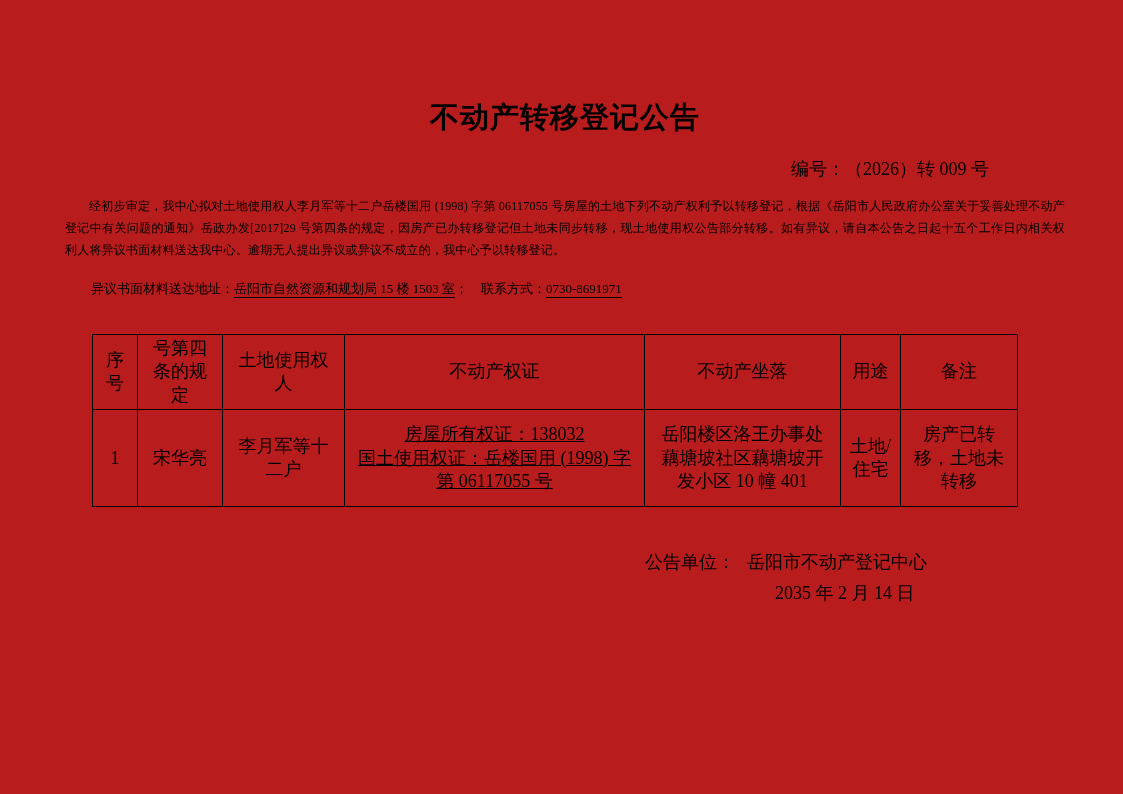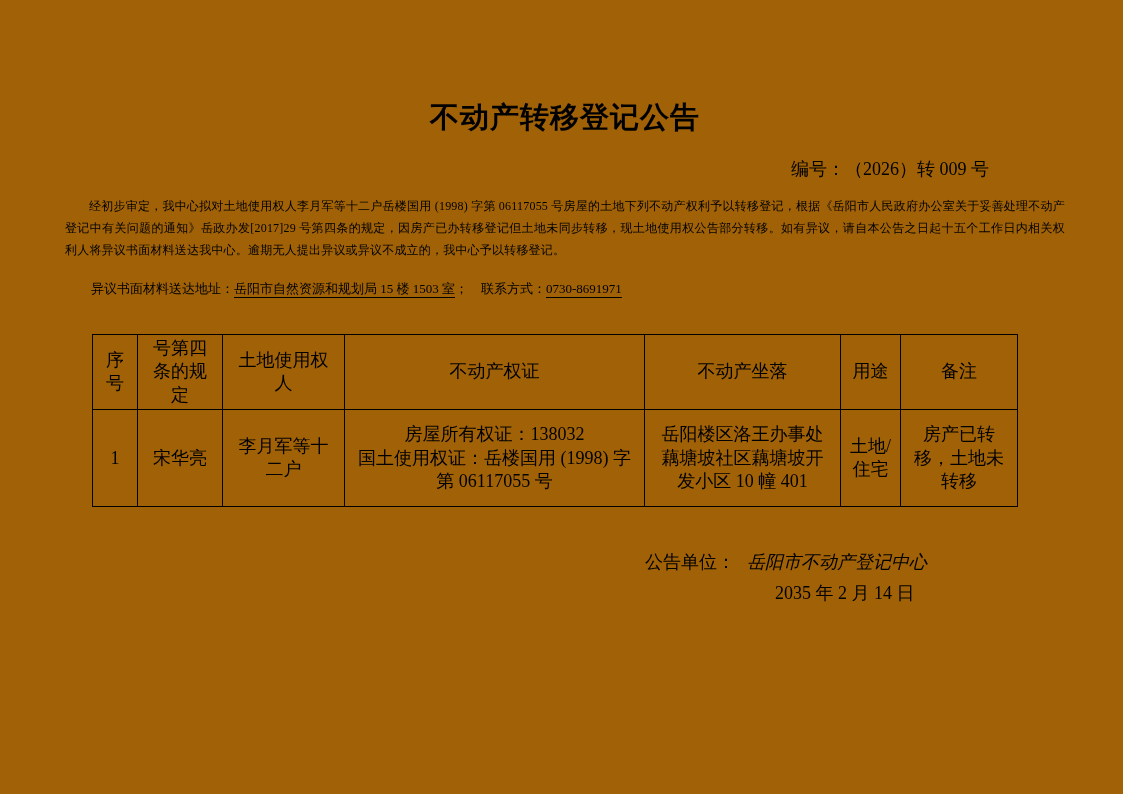--- a/index.html
+++ b/index.html
@@ -7,21 +7,21 @@
   body {
     width:1123px; height:794px;
     font-family:"Liberation Serif","DejaVu Serif",serif;
     color:#000;
     overflow:hidden;
   }
   .page {
     position:relative;
     width:1123px; height:794px;
     padding:100px 58px 0 65px;
-    background:#a16207;
+    background:#b91c1c;
   }
   .doc-title {
     text-align:center;
     font-size:29px;
     font-weight:bold;
     letter-spacing:1px;
     line-height:1.2;
   }
   .doc-number {
     width:fit-content;
@@ -58,29 +58,29 @@
   }
   .announce-table th, .announce-table td {
     border:1px solid #000;
     vertical-align:middle;
     font-weight:normal;
     padding:2px 9px;
     line-height:1.3;
   }
   .announce-table thead tr { height:60px; }
   .announce-table tbody tr { height:97px; }
-  .cell-pre { white-space:pre-line; }
+  .cell-pre { white-space:pre-line;text-decoration:underline; }
   .pad-sm { padding:2px 4px; }
   .doc-footer {
     margin-top:44px;
     font-size:18px;
     line-height:1.3;
   }
   .footer-issuer-line { margin-left:580px; }
-  .footer-issuer-name { margin-left:12px;font-style:italic; }
+  .footer-issuer-name { margin-left:12px; }
   .footer-date-line { margin-left:710px; margin-top:7px; }
 </style>
 </head>
 <body>
 
 <div class="page">
 
   <h1 class="doc-title">不动产转移登记公告</h1>
 
   <div class="doc-number">编号：（2026）转 009 号</div>

